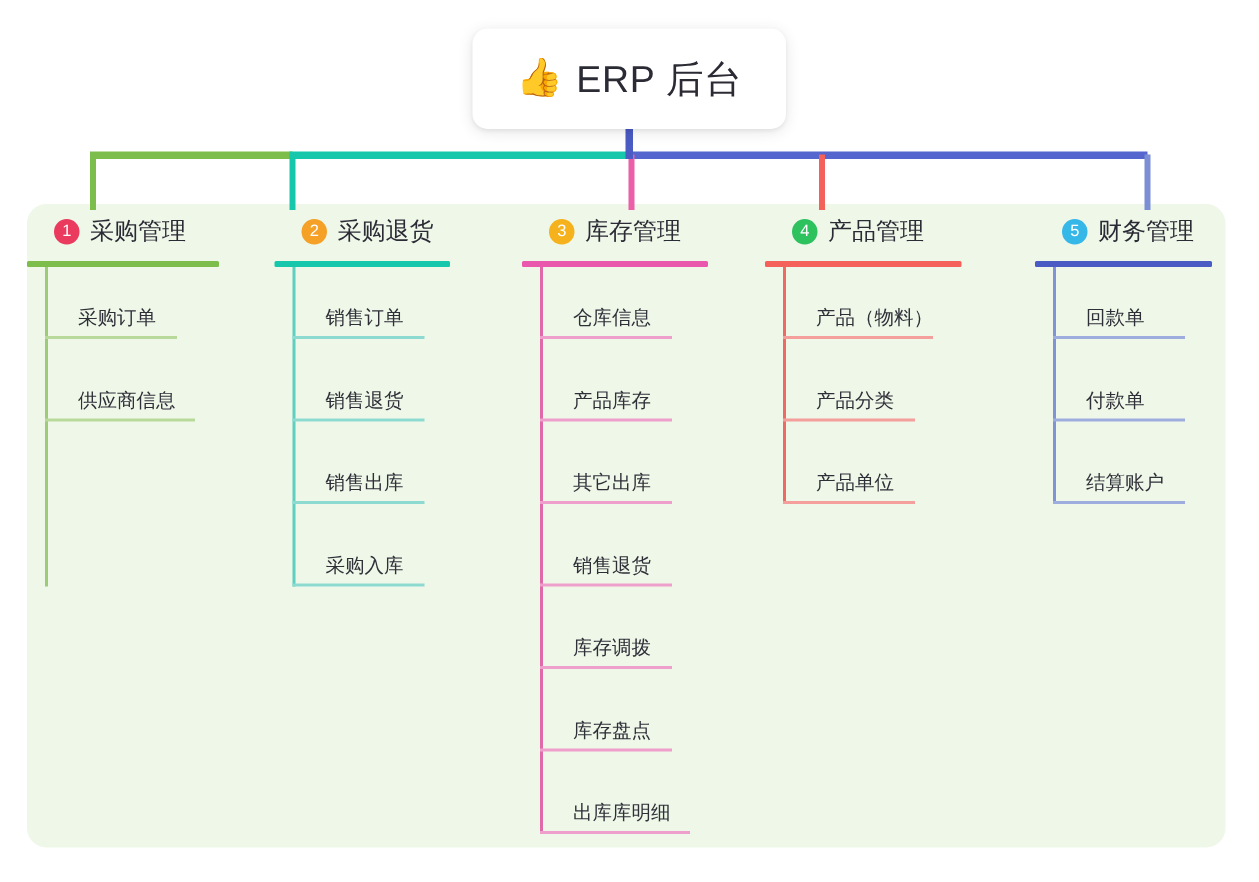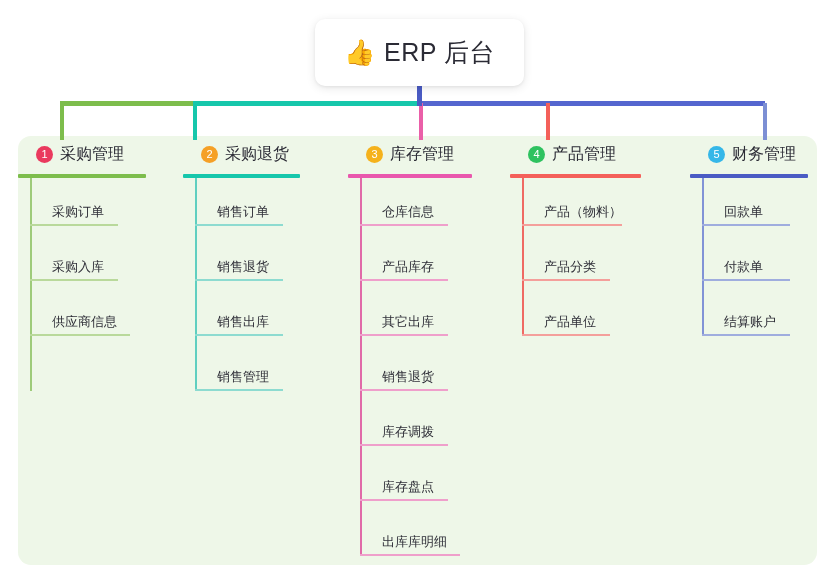--- a/index.html
+++ b/index.html
@@ -196,24 +196,20 @@
           <span class="col-title">采购管理</span>
         </div>
         <div class="col-rule" style="width: 128px; background: rgb(125, 189, 76);"></div>
         <div class="items">
           <div class="spine" style="background: rgb(158, 203, 122); height: 213px;"></div>
           <div class="item">
             <span class="item-label">采购订单</span>
             <div class="item-rule" style="background: rgb(185, 217, 155); width: 88px;"></div>
           </div>
           <div class="item">
-            <span class="item-label">采购入库</span>
-            <div class="item-rule" style="background: rgb(185, 217, 155); width: 88px;"></div>
-          </div>
-          <div class="item">
             <span class="item-label">供应商信息</span>
             <div class="item-rule" style="background: rgb(185, 217, 155); width: 100px;"></div>
           </div>
         </div>
       </div>
       <div class="column" style="left: 165px;">
         <div class="col-header">
           <span class="col-badge" style="background: rgb(245, 160, 38);">2</span>
           <span class="col-title">采购退货</span>
         </div>
@@ -226,21 +222,21 @@
           </div>
           <div class="item">
             <span class="item-label">销售退货</span>
             <div class="item-rule" style="background: rgb(141, 219, 208); width: 88px;"></div>
           </div>
           <div class="item">
             <span class="item-label">销售出库</span>
             <div class="item-rule" style="background: rgb(141, 219, 208); width: 88px;"></div>
           </div>
           <div class="item">
-            <span class="item-label">销售管理</span>
+            <span class="item-label">采购入库</span>
             <div class="item-rule" style="background: rgb(141, 219, 208); width: 88px;"></div>
           </div>
         </div>
       </div>
       <div class="column" style="left: 330px;">
         <div class="col-header">
           <span class="col-badge" style="background: rgb(245, 178, 28);">3</span>
           <span class="col-title">库存管理</span>
         </div>
         <div class="col-rule" style="width: 124px; background: rgb(233, 88, 173);"></div>

